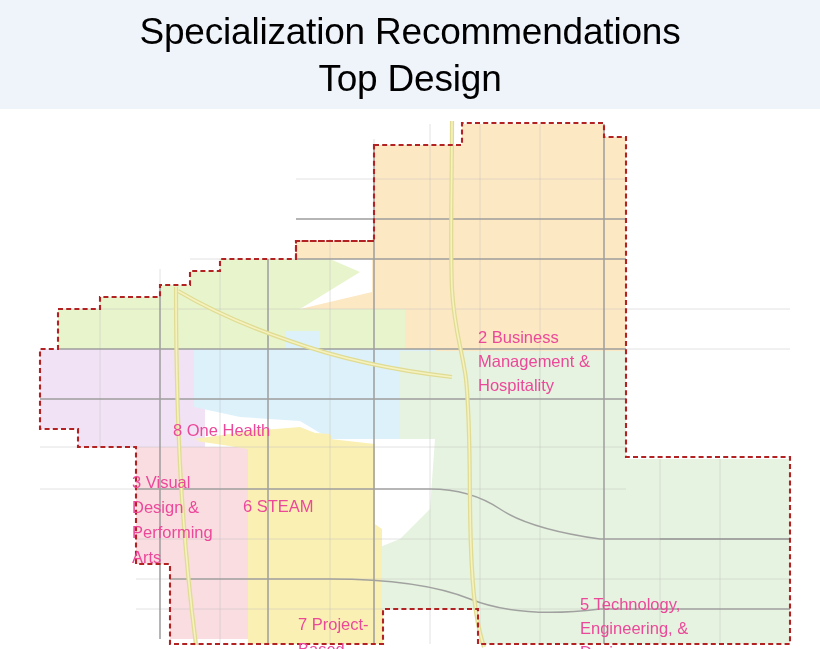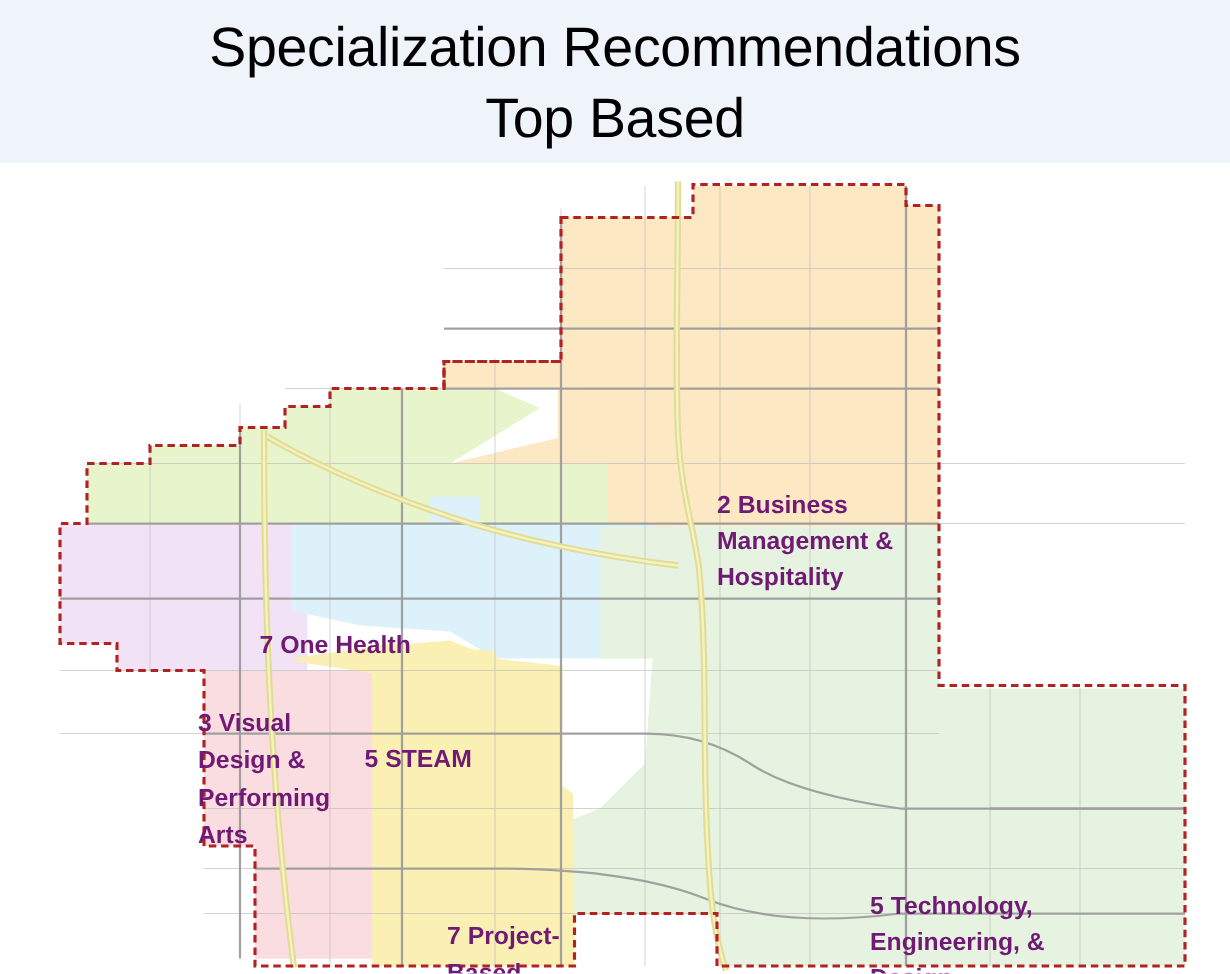--- a/index.html
+++ b/index.html
@@ -43,42 +43,42 @@
     left: 0; top: 109px;
     width: 820px;
     height: 540px;
     background: #ffffff;
   }
   #map-svg { display: block; width: 820px; height: 540px; }
 
   
   .region-label {
     position: absolute;
-    color: #701a75;
+    color: #ec4899;
     font-family: "Liberation Sans", sans-serif;
-    font-weight: bold;
+    font-weight: normal;
     white-space: pre-line;
     pointer-events: none;
   }
   .lbl-1 { left: 173px; top: 310px; font-size: 16.5px; line-height: 22px; }
   .lbl-2 { left: 478px; top: 216px; font-size: 16.5px; line-height: 24px; }
   .lbl-3 { left: 86px;  top: 361px; font-size: 16.5px; line-height: 25px; margin-left: 46px; }
   .lbl-4 { left: 243px; top: 386px; font-size: 16.5px; line-height: 22px; }
   .lbl-5 { left: 580px; top: 483px; font-size: 16.5px; line-height: 24px; }
   .lbl-6 { left: 141px; top: 483px; font-size: 13.5px; line-height: 20px; }
   .lbl-7 { left: 298px; top: 503px; font-size: 16.5px; line-height: 25px; }
 </style>
 </head>
 <body>
 
 <div id="page">
 
   <div id="title-band" style="background: rgb(239, 243, 250);">
     <div id="title-line-1" class="title-line">Specialization Recommendations</div>
-    <div id="title-line-2" class="title-line">Top Based</div>
+    <div id="title-line-2" class="title-line">Top Design</div>
   </div>
 
   <div id="map-area">
 
     <svg id="map-svg" viewBox="0 0 820 540" xmlns="http://www.w3.org/2000/svg">
       <defs>
         <clipPath id="clip-r1">
           <path d="M 190,196 L 373,196 L 373,185 L 470,185 L 470,12 L 604,12
                    L 604,30 L 625,30 L 625,235 L 190,235 Z"></path>
         </clipPath>
@@ -188,32 +188,32 @@
                L 626,348 L 790,348 L 790,535 L 478,535 L 478,500
                L 383,500 L 383,535 L 170,535 L 170,455 L 136,455
                L 136,338 L 78,338 L 78,320 L 40,320 L 40,240
                L 58,240 L 58,200 L 100,200 L 100,188 L 160,188
                L 160,176 L 190,176 L 190,162 L 220,162 L 220,150
                L 296,150 L 296,132 L 374,132 Z" fill="none" stroke="#b22222" stroke-width="2.1" stroke-dasharray="5,3.2" stroke-linejoin="miter"></path>
 
       <path d="M 374,132 L 296,132 L 296,150" fill="none" stroke="#b22222" stroke-width="2.1" stroke-dasharray="5,3.2"></path>
     </svg>
 
-    <div class="region-label lbl-1">7  One Health</div>
+    <div class="region-label lbl-1">8  One Health</div>
 
     <div class="region-label lbl-2">2   Business
 Management &amp;
 Hospitality</div>
 
     <div class="region-label lbl-3">3  Visual
 Design &amp;
 Performing
 Arts</div>
 
-    <div class="region-label lbl-4">5   STEAM</div>
+    <div class="region-label lbl-4">6   STEAM</div>
 
     <div class="region-label lbl-5">5  Technology,
 Engineering, &amp;
 Design</div>
 
 
     <div class="region-label lbl-7">7 Project-
 Based
 Learning
 (e.g. EL)</div>

